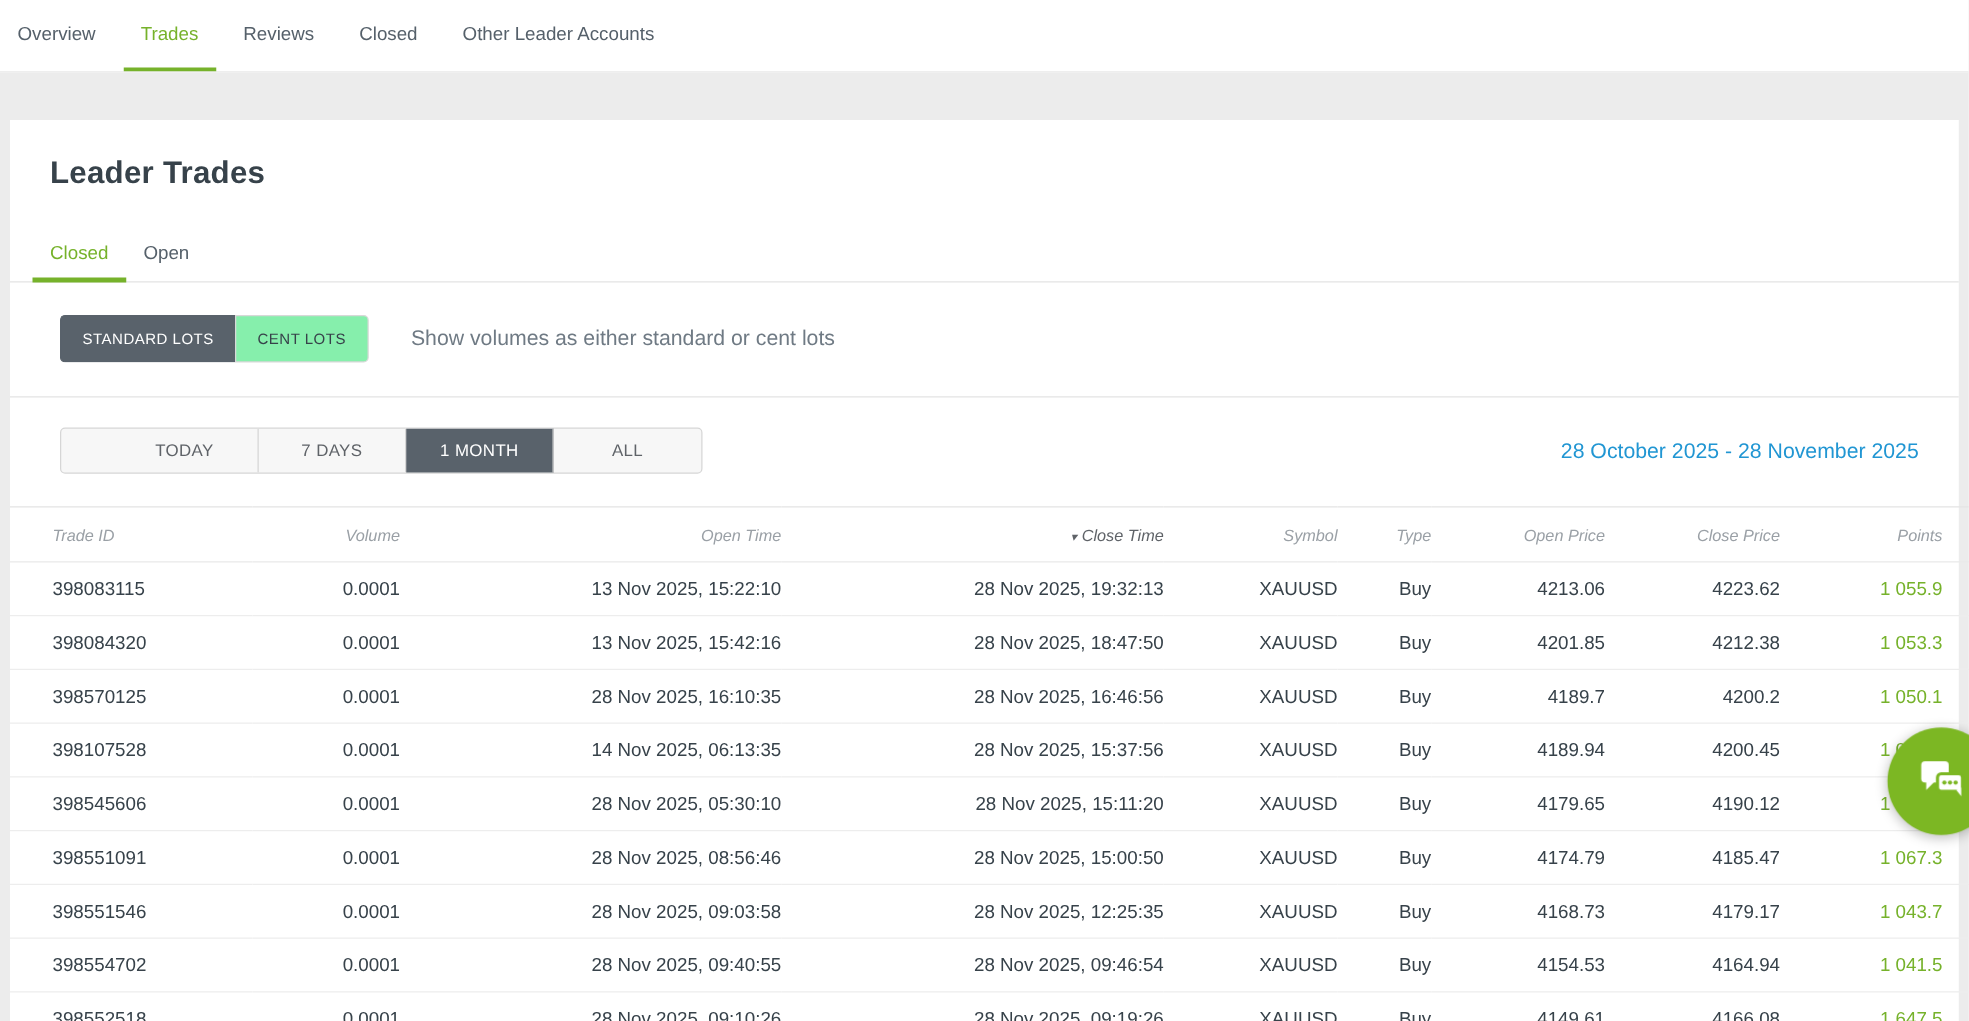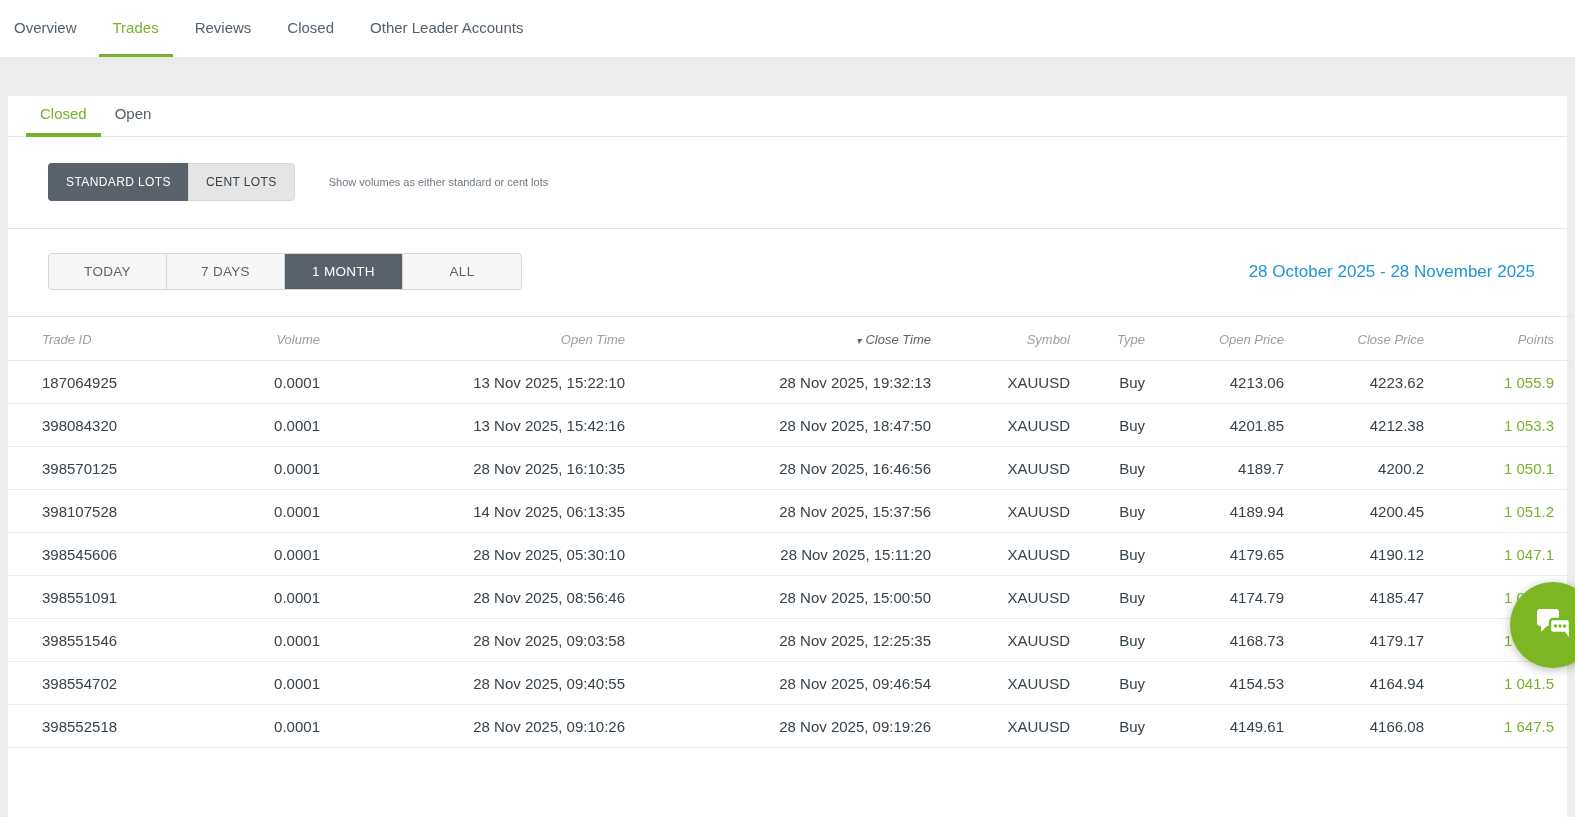--- a/index.html
+++ b/index.html
@@ -73,51 +73,52 @@
     align-items: center;
     padding: 26px 32px 27px 40px;
     border-bottom: 1px solid #e4e4e4;
     gap: 16px;
   }
   .lot-btn {
     font-size: 12px;
     letter-spacing: 0.4px;
     padding: 11px 17px;
     cursor: pointer;
-    background: #e5e5e5;
+    background: #86efac;
     border: 1px solid #d8d8d8;
     color: #37424a;
     white-space: nowrap;
   }
   .lot-btn:first-child { border-radius: 4px 0 0 4px; border-right: none; }
   .lot-btn:last-child  { border-radius: 0 4px 4px 0; }
   .lot-btn.active {
     background: var(--dark);
     border-color: var(--dark);
     color: #ffffff;
   }
   .lots-desc {
     margin-left: 18px;
-    font-size: 11px;
+    font-size: 17px;
     color: #6f7a84;
   }
 
   
   .filter-row {
     display: flex;
     justify-content: space-between;
     align-items: center;
     padding: 24px 32px 26px 40px;
   }
   .period-group {
     display: flex;
     border: 1px solid #d6d6d6;
     border-radius: 4px;
     background: #f7f7f7;
     overflow: hidden;
+    padding-left: 40px;
   }
   .period-btn {
     width: 118px;
     padding: 10px 0;
     text-align: center;
     font-size: 13.5px;
     letter-spacing: 0.3px;
     color: #5f6368;
     cursor: pointer;
     border-right: 1px solid #d6d6d6;
@@ -191,20 +192,21 @@
 <div class="topnav">
 
 <div class="nav-tab">Overview</div>
     <div class="nav-tab active">Trades</div>
     <div class="nav-tab">Reviews</div>
     <div class="nav-tab">Closed</div>
     <div class="nav-tab">Other Leader Accounts</div>
   </div>
 
 <div class="card">
+  <div class="page-title">Leader Trades</div>
 
   <div class="trade-tabs">
 
   <div class="trade-tab active">Closed</div>
       <div class="trade-tab">Open</div>
     </div>
 
   <div class="lots-row">
     <div style="display:flex;">
 
@@ -245,21 +247,21 @@
           <th class="sorted"><span class="sort-arrow">▾</span>Close Time</th>
           <th>Symbol</th>
           <th>Type</th>
           <th>Open Price</th>
           <th>Close Price</th>
           <th>Points</th>
         </tr>
       </thead>
     <tbody>
         <tr>
-          <td>187064925</td>
+          <td>398083115</td>
           <td>0.0001</td>
           <td>13 Nov 2025, 15:22:10</td>
           <td>28 Nov 2025, 19:32:13</td>
           <td>XAUUSD</td>
           <td>Buy</td>
           <td>4213.06</td>
           <td>4223.62</td>
           <td class="points">1 055.9</td>
         </tr>
         <tr>

